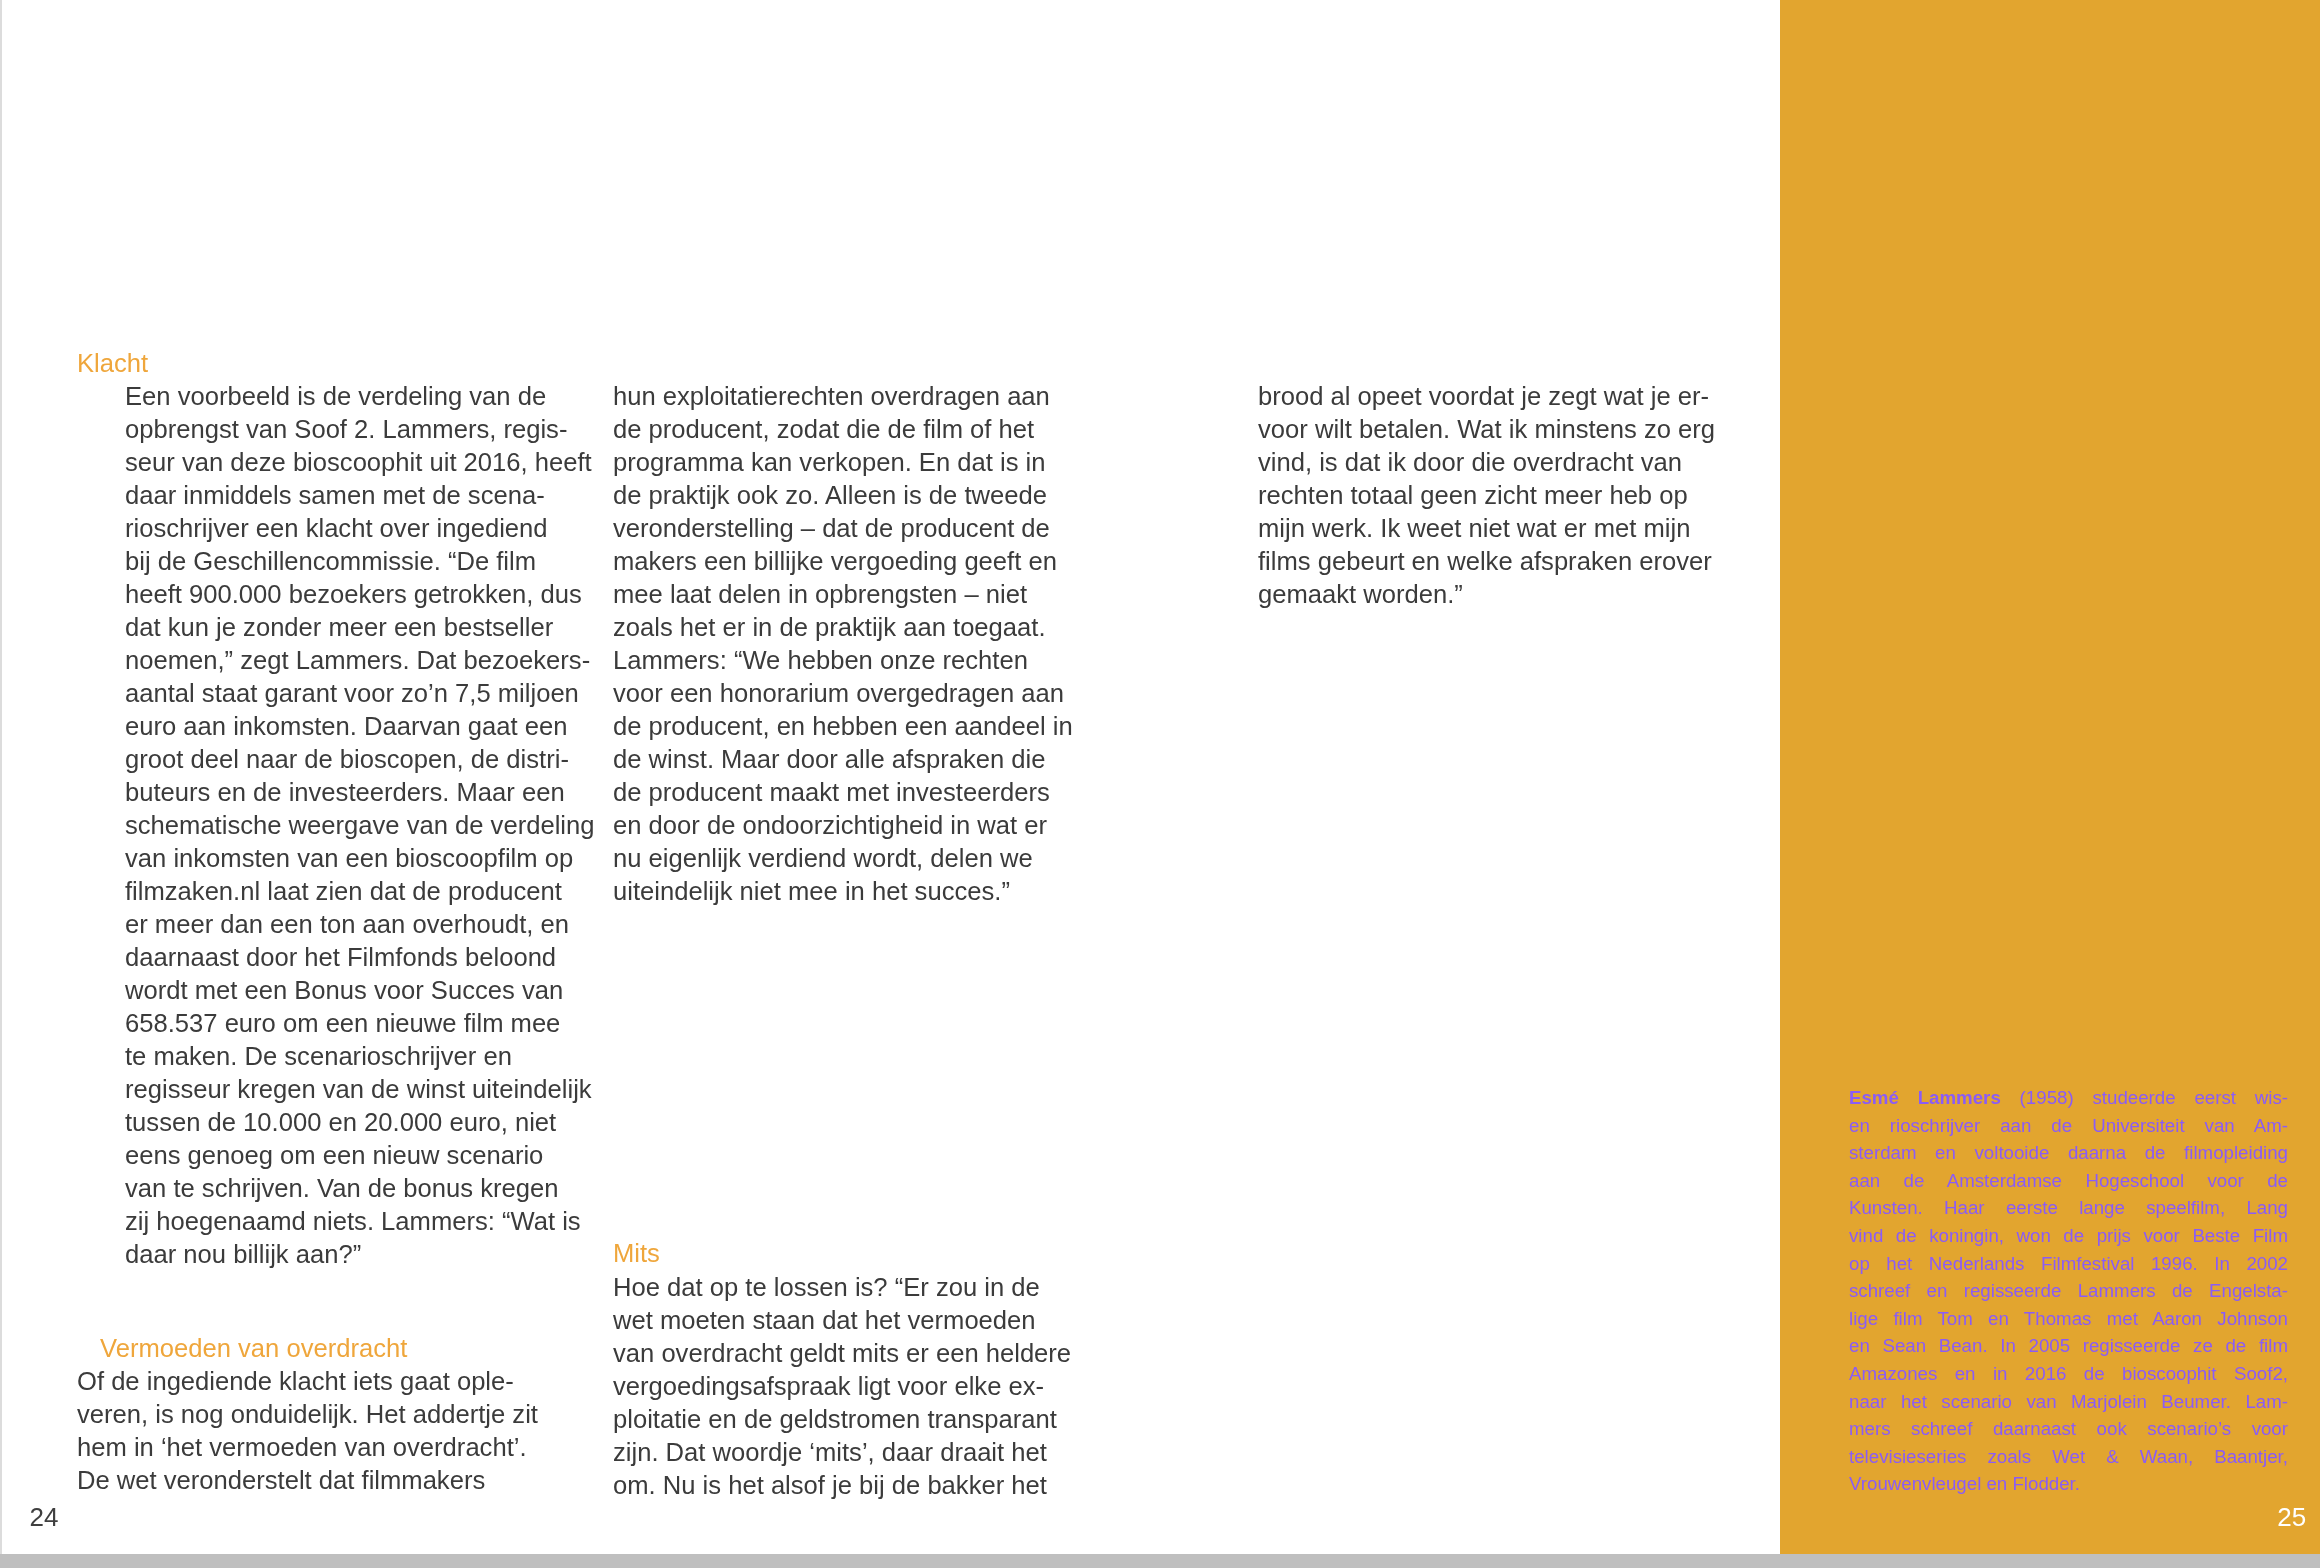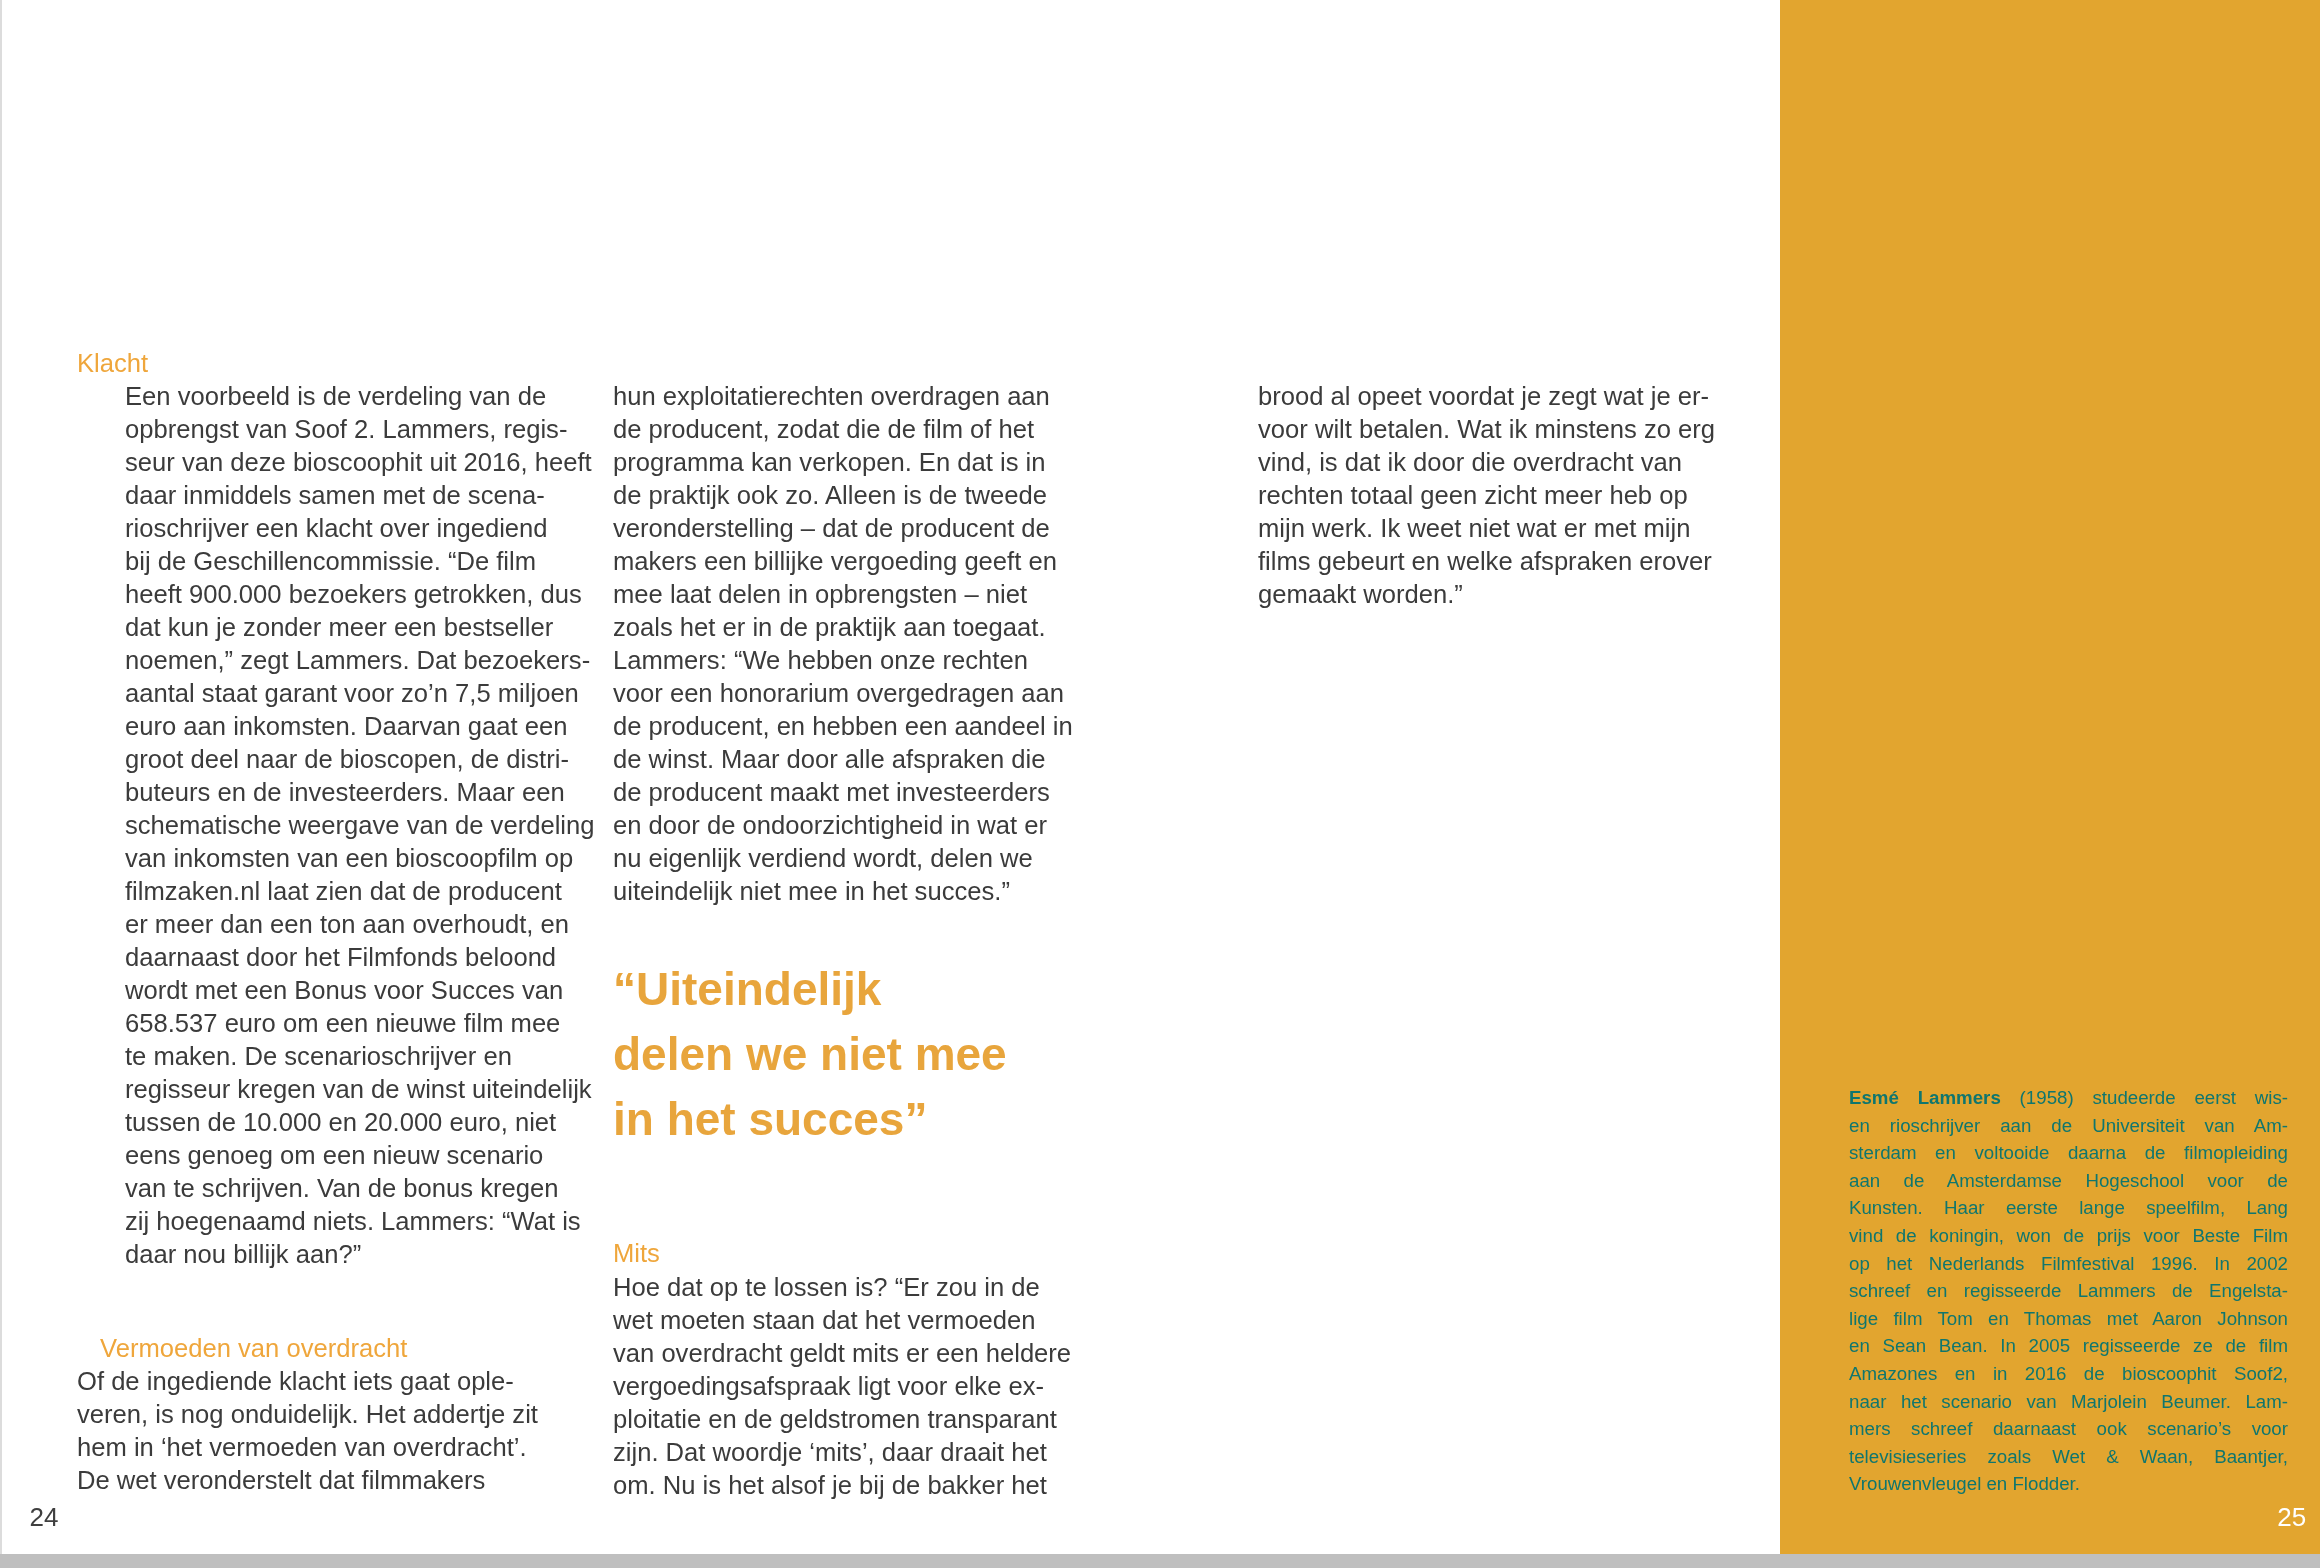--- a/index.html
+++ b/index.html
@@ -44,21 +44,21 @@
   }
   .pull-quote{
     position:absolute;left:613px;top:957px;
     font-size:46px;line-height:65px;font-weight:bold;
     color:var(--pullquote);
     white-space:pre;
   }
   .bio{
     position:absolute;left:1849px;top:1084px;width:439px;
     font-size:18.7px;line-height:27.6px;
-    color:#0f766e;
+    color:#8b5cf6;
   }
   .bio-line{
     text-align:justify;
     text-align-last:justify;
   }
   .bio-lines .bio-line:last-child{
     text-align-last:left;
   }
   .bio-name{font-weight:bold;}
   .page-num{
@@ -120,23 +120,20 @@
 de winst. Maar door alle afspraken die
 de producent maakt met investeerders
 en door de ondoorzichtigheid in wat er
 nu eigenlijk verdiend wordt, delen we
 uiteindelijk niet mee in het succes.”</div>
 
   <div class="para" style="left:77px;top:1365px;">Of de ingediende klacht iets gaat ople-
 veren, is nog onduidelijk. Het addertje zit
 hem in ‘het vermoeden van overdracht’.
 De wet veronderstelt dat filmmakers</div>
-  <div class="pull-quote">“Uiteindelijk
-delen we niet mee
-in het succes”</div>
   <div class="heading" style="left:613px;top:1237px;">Mits</div>
   <div class="para" style="left:613px;top:1271px;">Hoe dat op te lossen is? “Er zou in de
 wet moeten staan dat het vermoeden
 van overdracht geldt mits er een heldere
 vergoedingsafspraak ligt voor elke ex-
 ploitatie en de geldstromen transparant
 zijn. Dat woordje ‘mits’, daar draait het
 om. Nu is het alsof je bij de bakker het</div>
 
   <div class="para" style="left:1258px;top:380px;">brood al opeet voordat je zegt wat je er-

